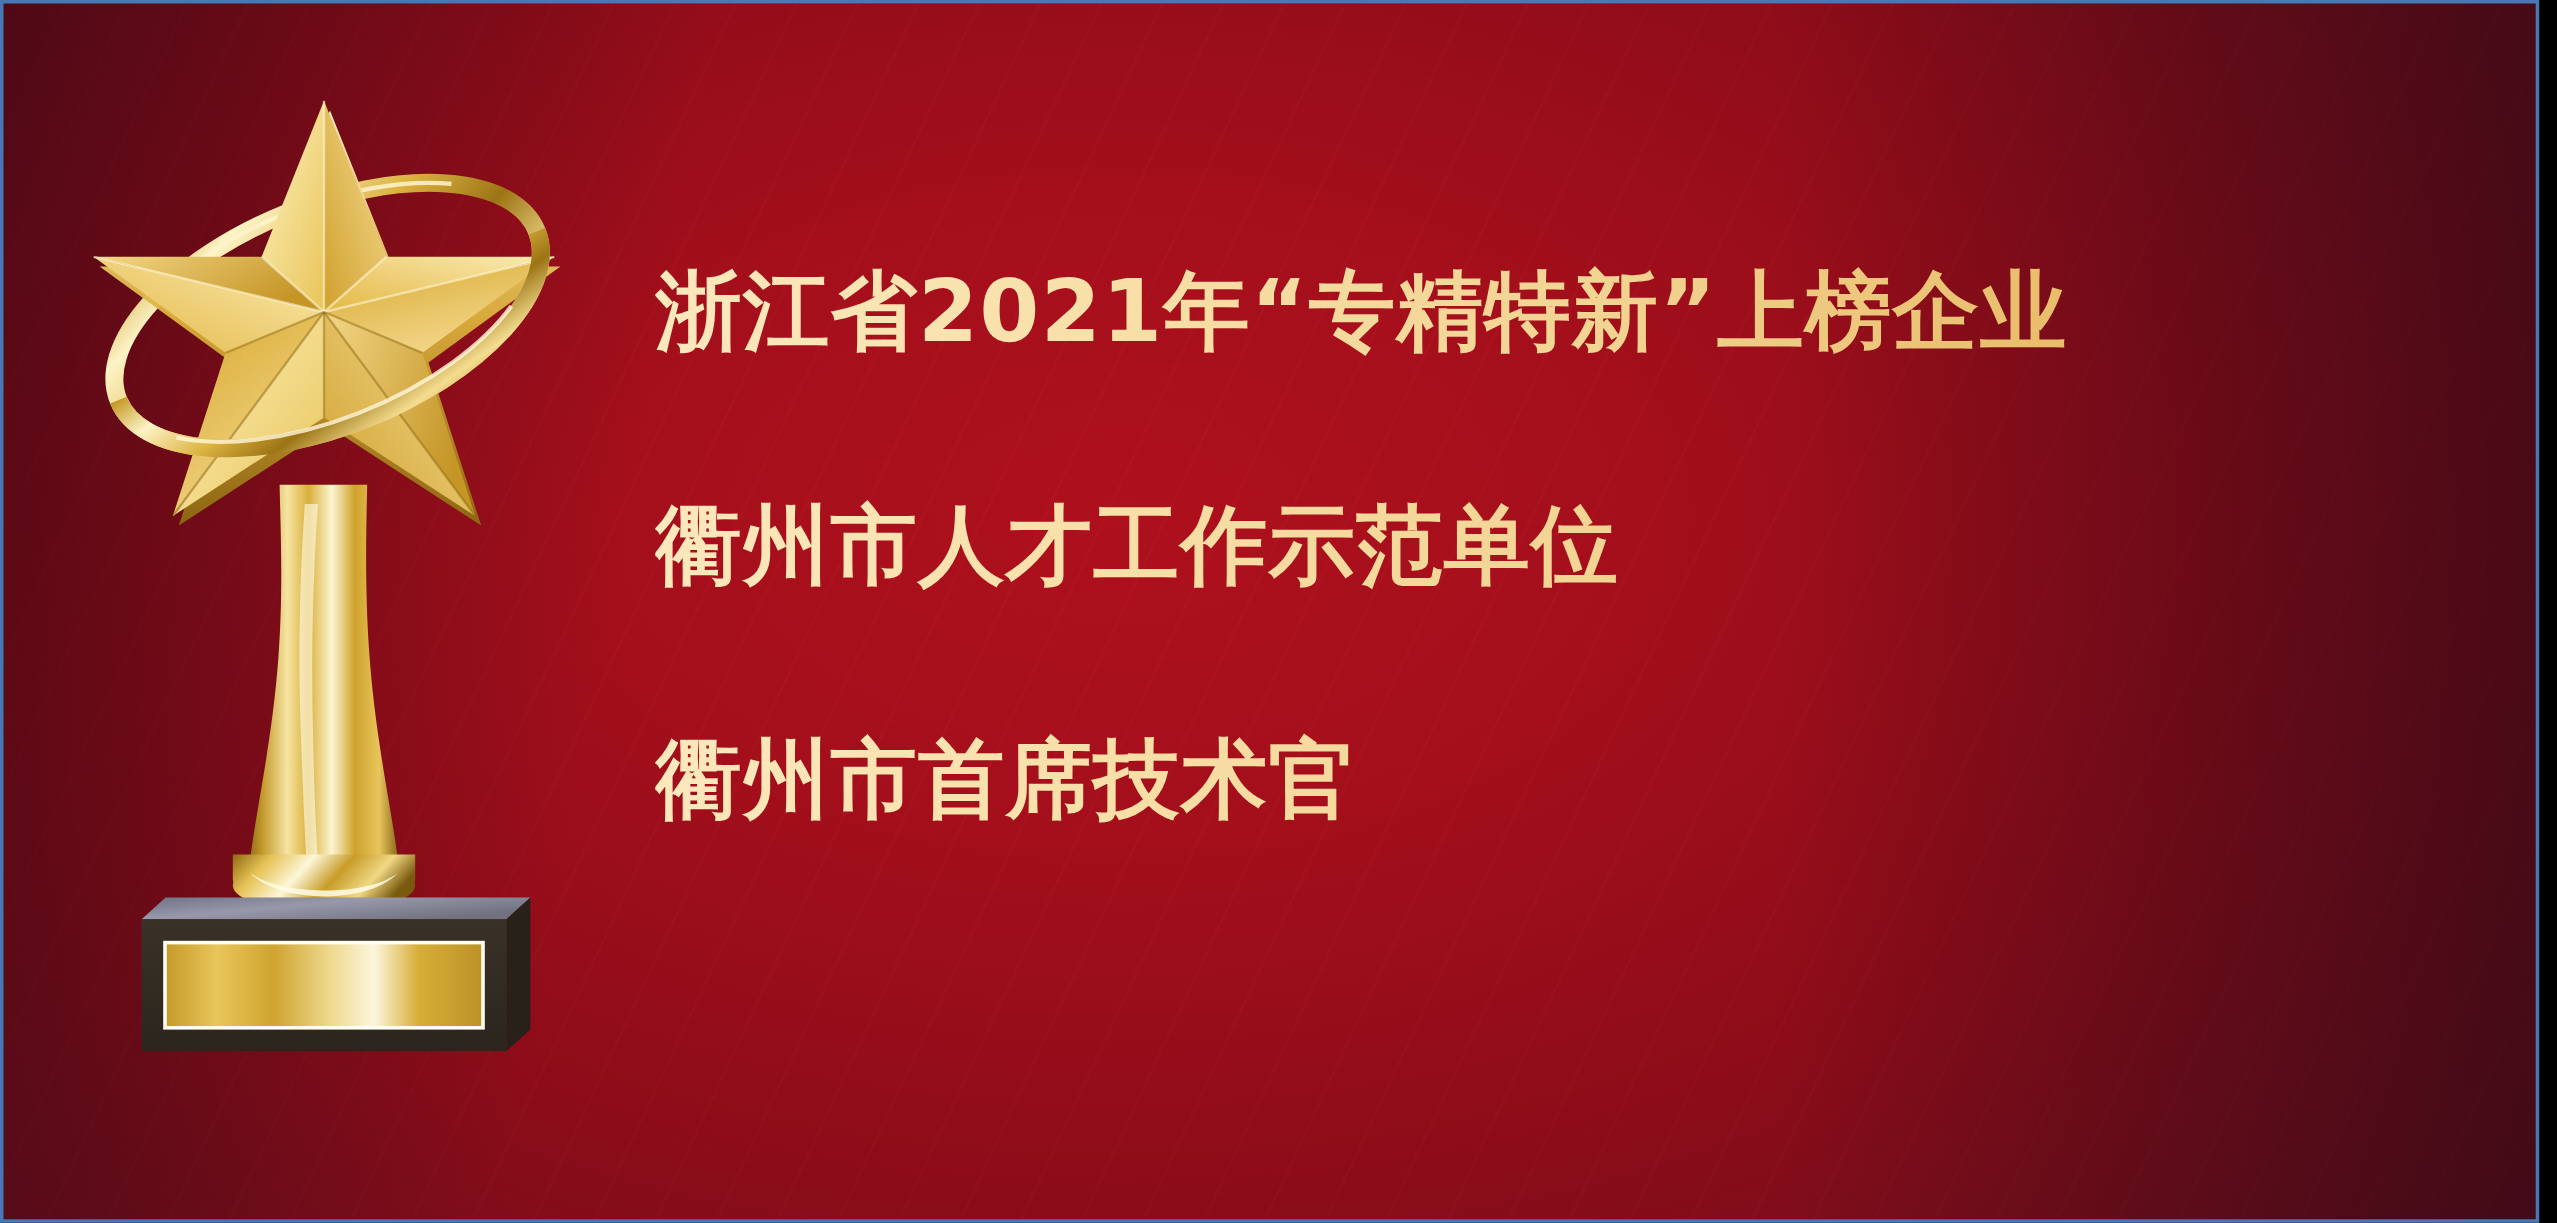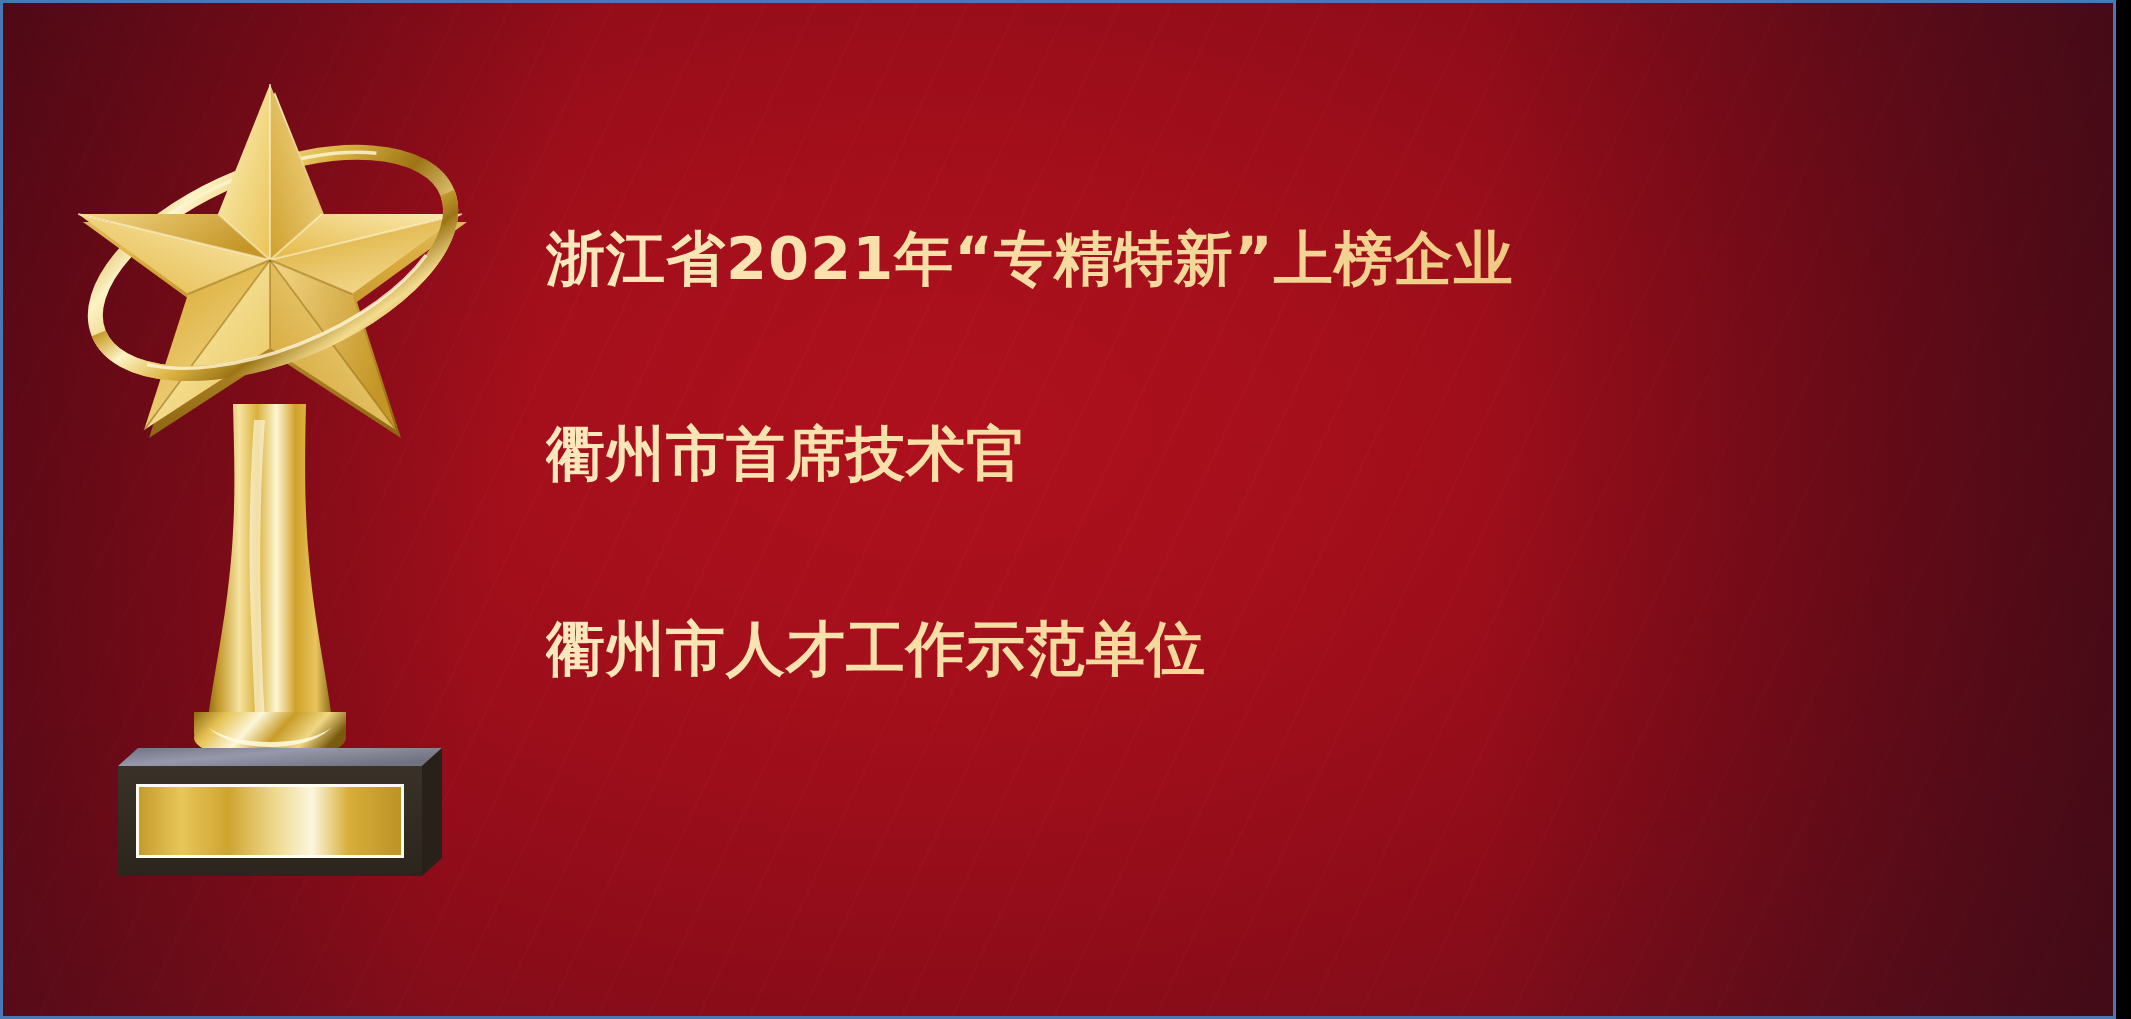--- a/index.html
+++ b/index.html
@@ -59,21 +59,21 @@
   
   #headlines {
     position: absolute;
     left: 543px;
     top: 206px;
     width: 1500px;
   }
   .headline {
     font-family: "DejaVu Sans", "Liberation Sans", sans-serif;
     font-weight: bold;
-    font-size: 59px;
+    font-size: 72px;
     line-height: 100px;
     letter-spacing: 1px;
     white-space: nowrap;
     color: #f6e0ab;
     background-image: linear-gradient(93deg,
         #fbe8bd 0%, #f7dfa7 26%, #f2d493 52%, #e9bf6e 76%, #dfae54 100%);
     -webkit-background-clip: text;
     background-clip: text;
     -webkit-text-fill-color: transparent;
     margin: 0 0 95px 0;
@@ -233,16 +233,16 @@
         <polygon points="364,718 384,700 384,810 364,828" fill="#272119"></polygon>
         <rect x="60" y="718" width="304" height="110" fill="url(#baseFrontG)"></rect>
         <rect x="78" y="736" width="268" height="74" fill="#fffdf2"></rect>
         <rect x="81" y="739" width="262" height="68" fill="url(#plateG)"></rect>
       </g>
     </svg>
   </div>
 
   <div id="headlines">
     <div class="headline">浙江省2021年“专精特新”上榜企业</div>
+    <div class="headline">衢州市人才工作示范单位</div>
     <div class="headline">衢州市首席技术官</div>
-    <div class="headline">衢州市人才工作示范单位</div>
   </div>
 </div>
 
 </body></html>

